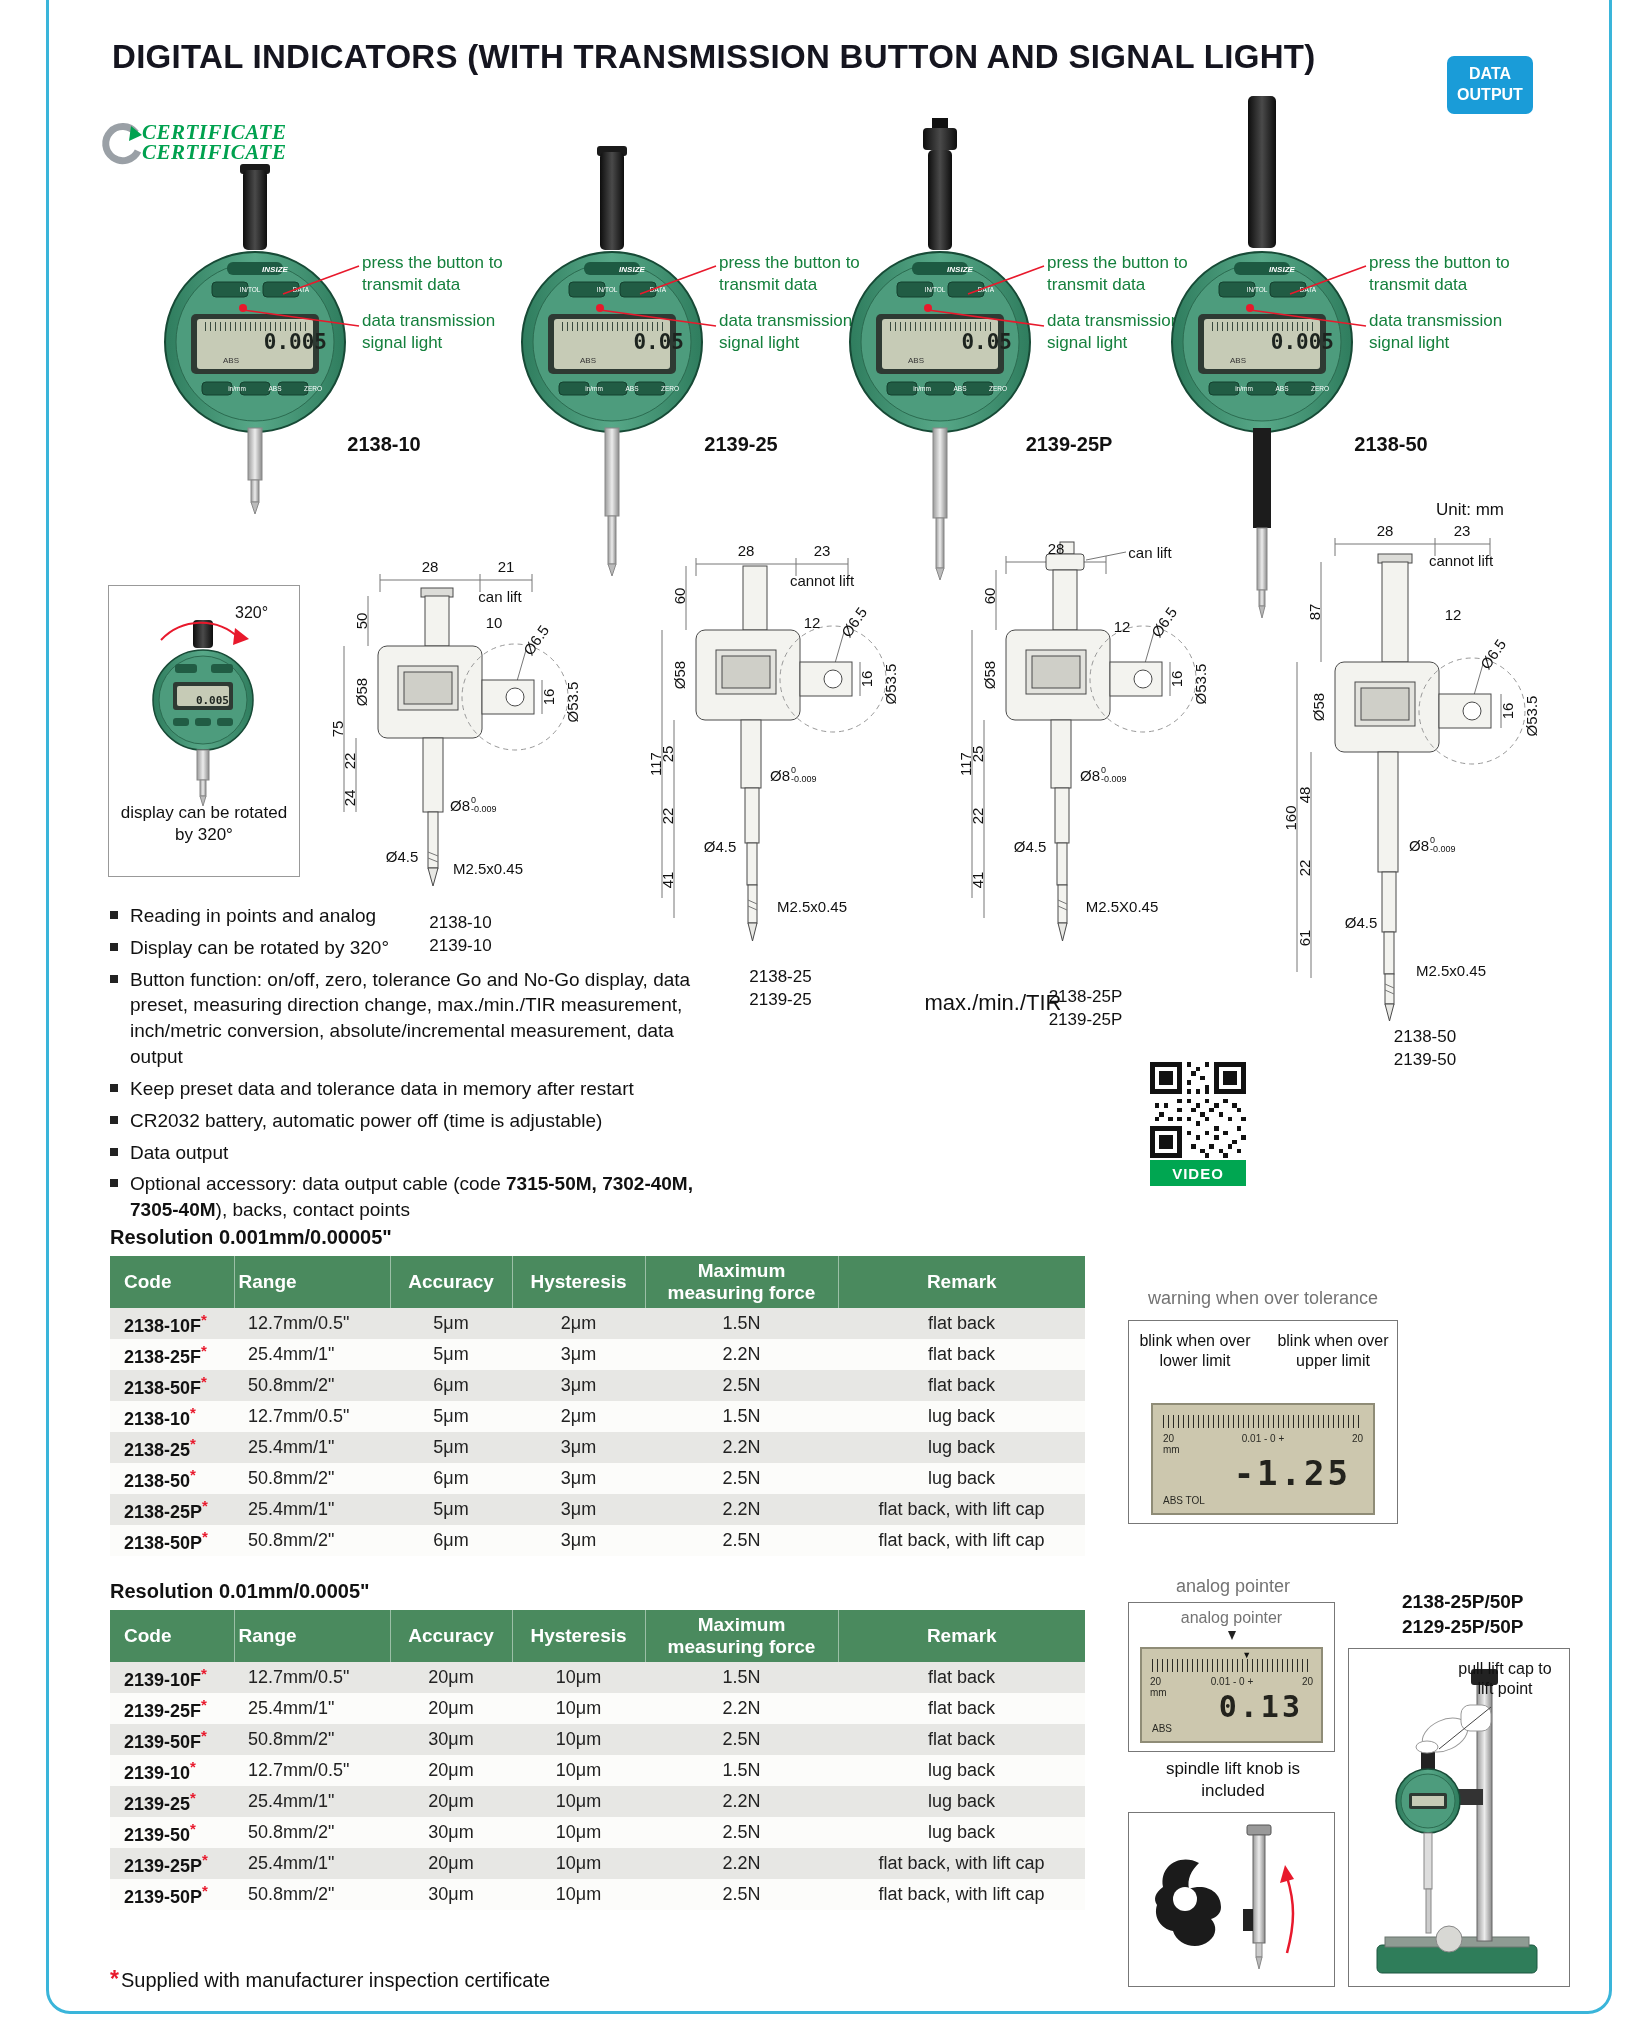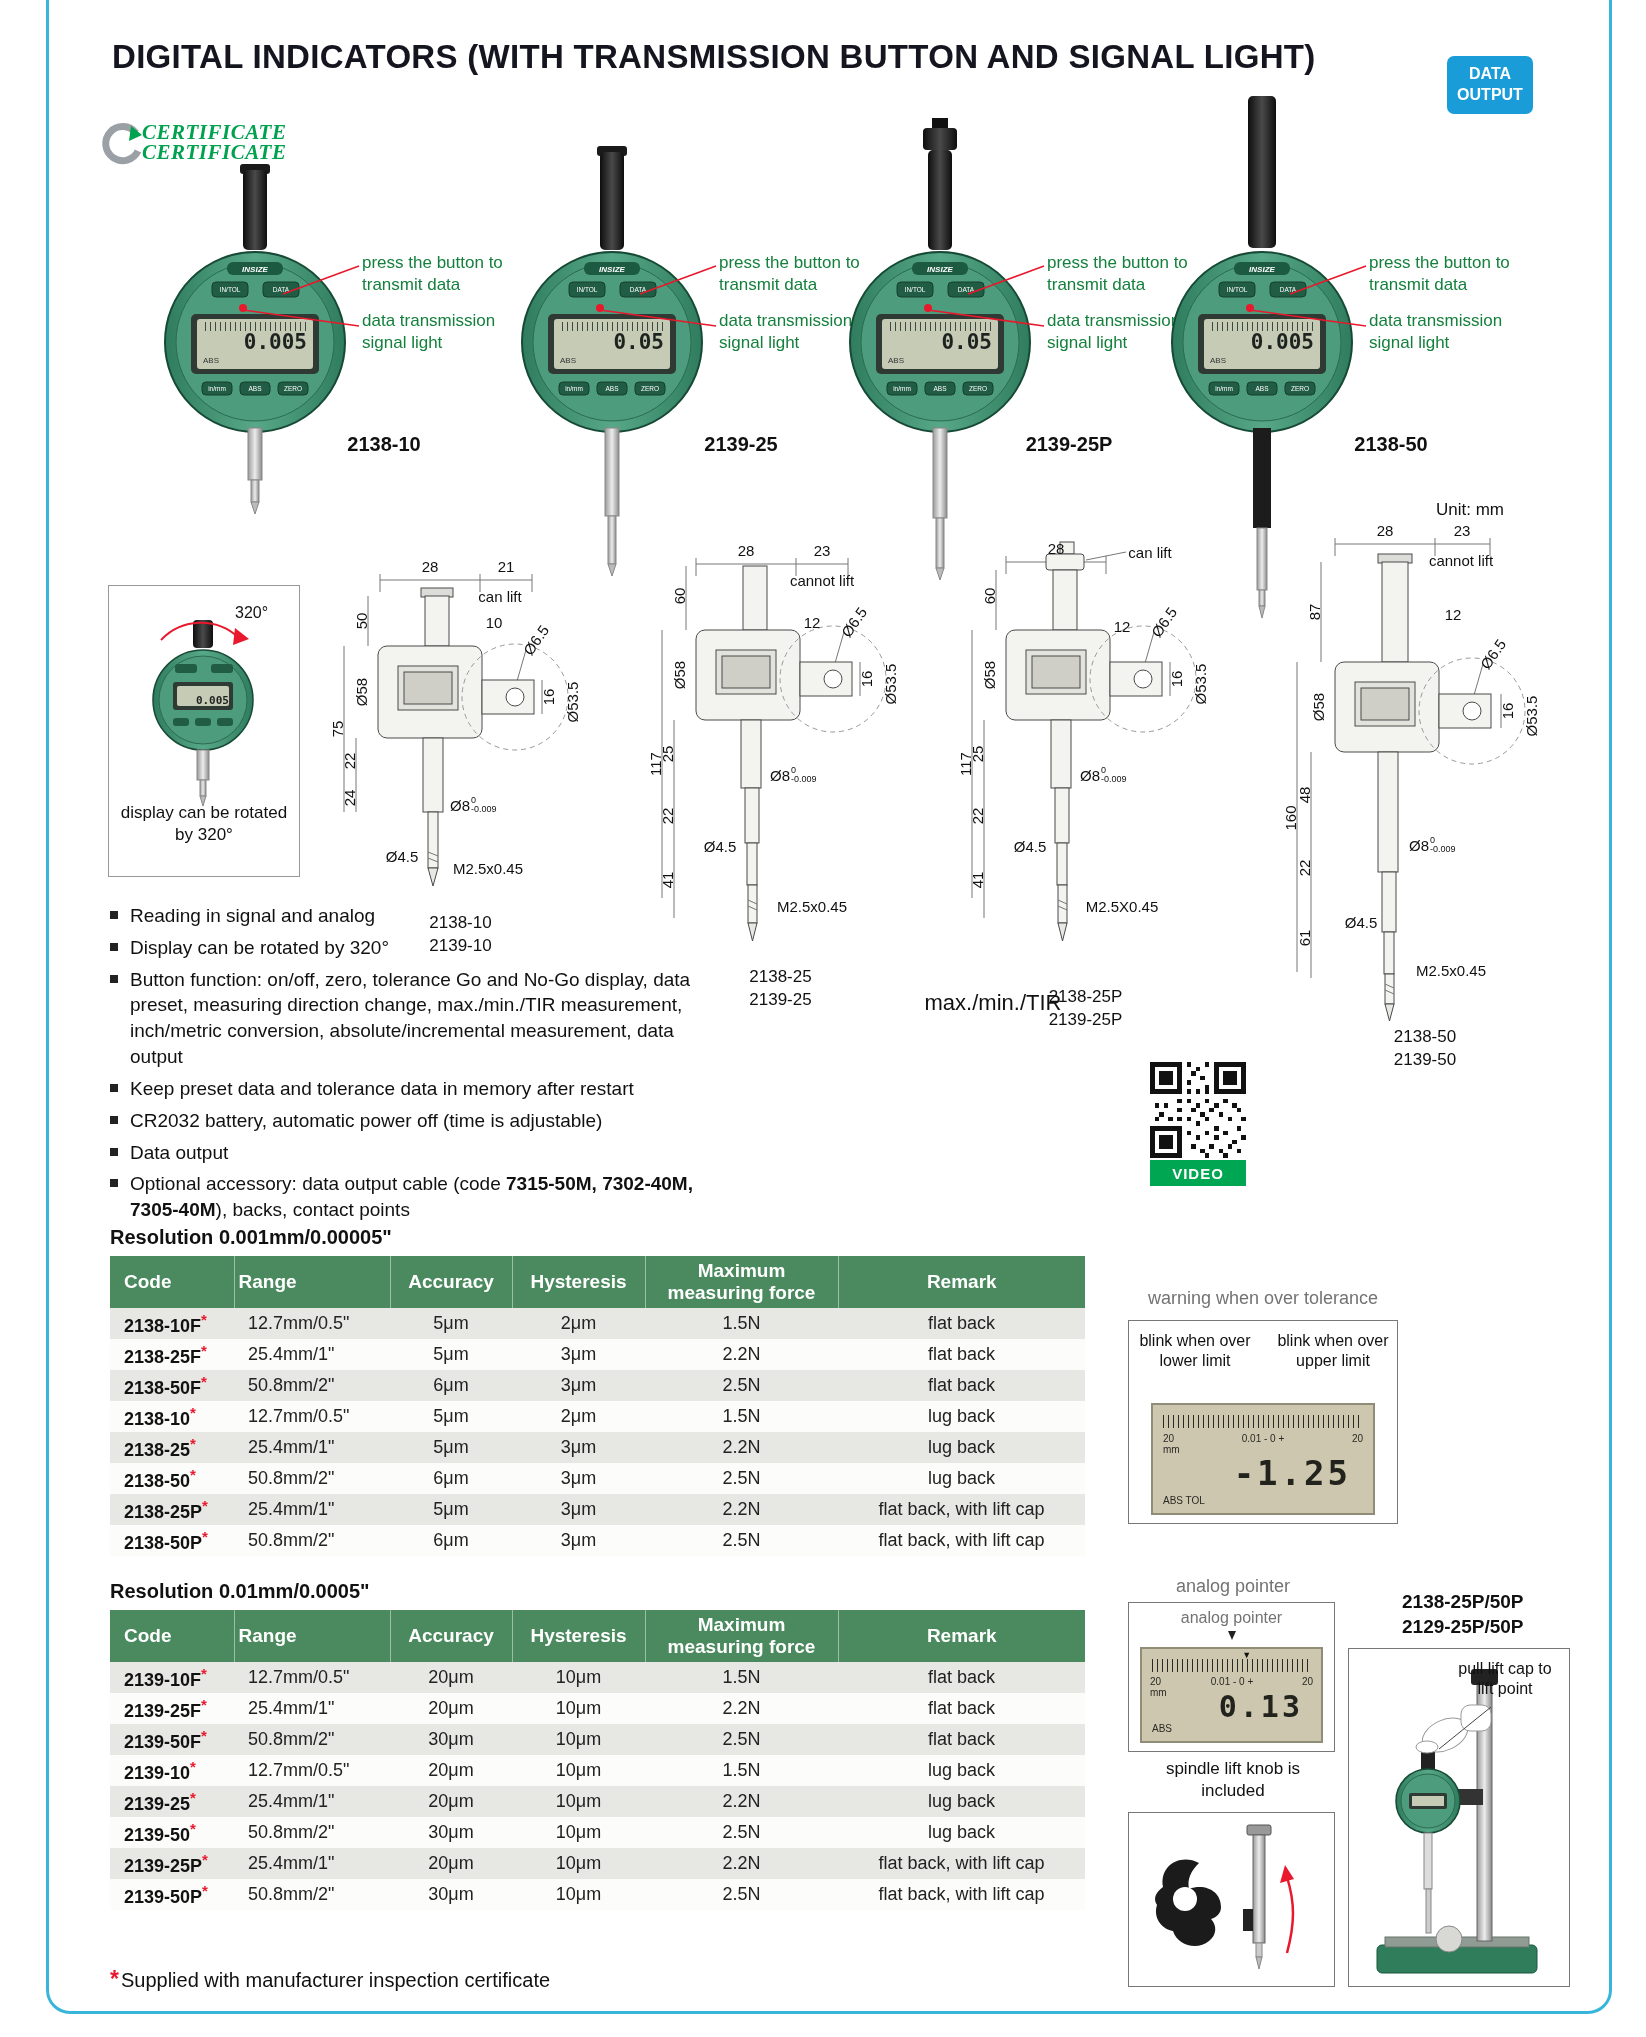--- a/index.html
+++ b/index.html
@@ -15,21 +15,21 @@
   .cert{position:absolute;left:98px;top:120px;display:flex;align-items:center;}
   .cert-text span{display:block;font-family:"Liberation Serif",serif;font-style:italic;
          font-weight:bold;font-size:21px;line-height:.95;color:#00a14f;letter-spacing:.5px;}
   
   .product{position:absolute;top:96px;width:420px;height:530px;}
   .pimg{position:absolute;left:0;top:0;width:200px;height:524px;}
   .leader{position:absolute;left:0;top:0;width:420px;height:524px;}
   .anno{position:absolute;width:145px;font-size:17px;line-height:1.3;color:#15803d;}
   .plabel{position:absolute;left:144px;top:337px;width:170px;text-align:center;
           font-weight:bold;font-size:20px;color:#111;}
-  .ovl{position:absolute;color:#fff;text-align:center;}
+  .ovl{position:absolute;color:#fff;text-align:center;padding-left:20px;}
   .ovl-brand{left:72px;top:169px;width:56px;font-size:8px;font-weight:bold;font-style:italic;}
   .ovl-btl{left:57px;top:190px;width:36px;font-size:6.5px;}
   .ovl-btr{left:108px;top:190px;width:36px;font-size:6.5px;}
   .ovl-bb1{left:47px;top:289px;width:30px;font-size:6.5px;}
   .ovl-bb2{left:85px;top:289px;width:30px;font-size:6.5px;}
   .ovl-bb3{left:123px;top:289px;width:30px;font-size:6.5px;}
   .ovl-lcd{left:50px;top:234px;width:102px;text-align:right;
            font:bold 21px "DejaVu Sans Mono",monospace;color:#1d241f;}
   .ovl-abs{left:48px;top:260px;width:34px;font-size:8px;color:#333;text-align:left;}
   .unit-note{position:absolute;left:1436px;top:500px;font-size:17px;color:#111;}
@@ -527,21 +527,21 @@
       <polygon points="126,16 140,27 124,33" fill="#e8192c"></polygon>
     </svg>
     <span class="rotate-angle">320°</span>
     <span class="rotate-lcd">0.005</span>
     <div class="rotate-caption">display can be rotated by 320°</div>
   </div>
 
   <div class="features">
     <div class="feat">
         <div class="sq"></div>
-        <div>Reading in signal and analog</div>
+        <div>Reading in points and analog</div>
       </div>
     <div class="feat">
         <div class="sq"></div>
         <div>Display can be rotated by 320°</div>
       </div>
     <div class="feat">
         <div class="sq"></div>
         <div>Button function: on/off, zero, tolerance Go and No-Go display, data preset, measuring direction change, max./min./TIR measurement, inch/metric conversion, absolute/incremental measurement, data output</div>
       </div>
     <div class="feat">

